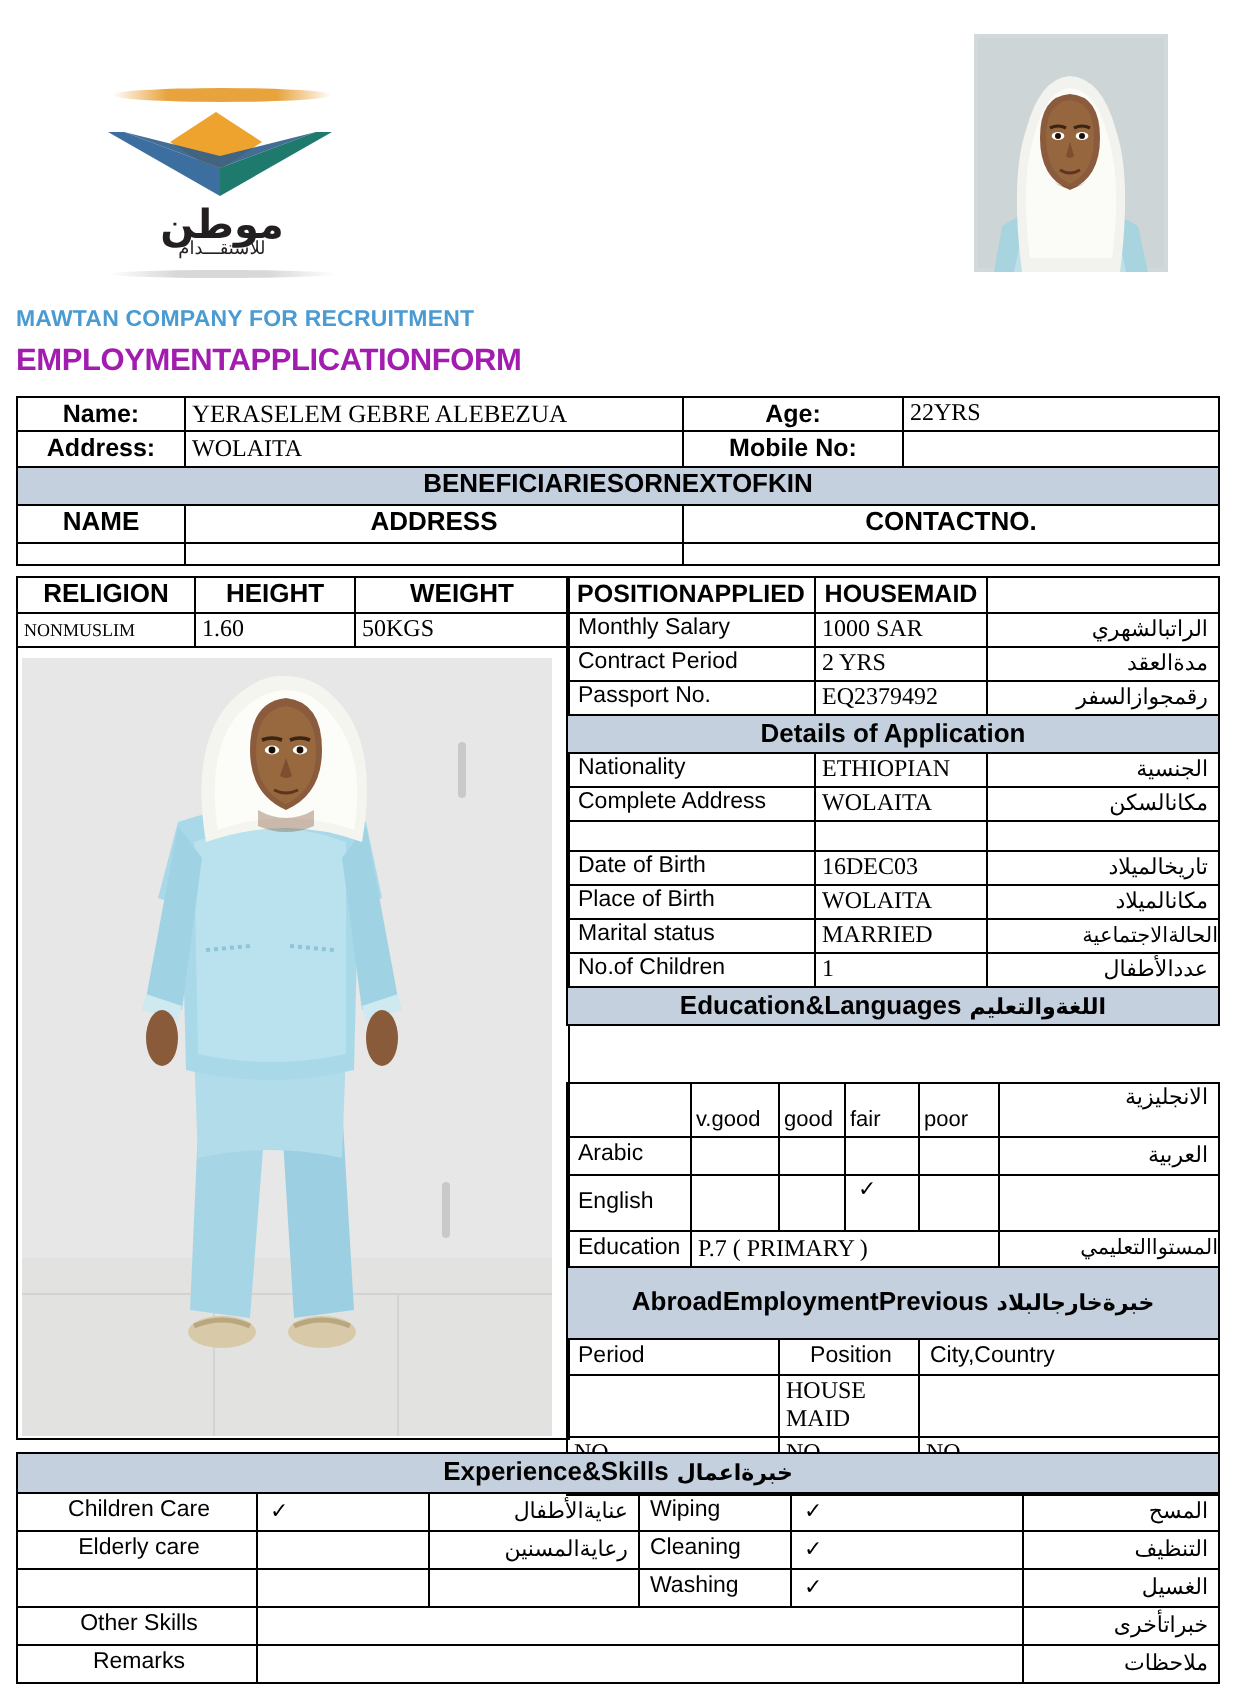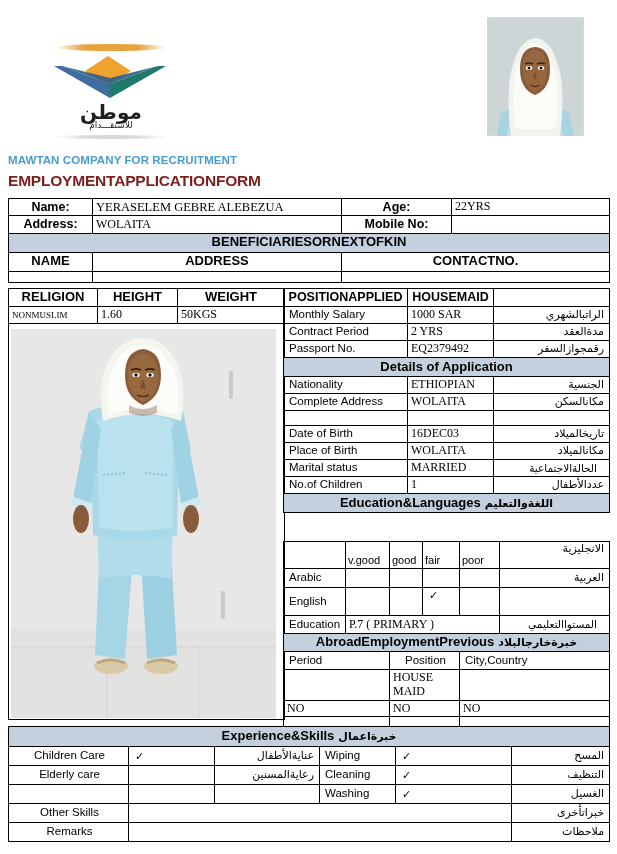--- a/index.html
+++ b/index.html
@@ -86,21 +86,21 @@
     position: absolute;
     left: 8px; top: 154px;
     font-size: 11.5px; font-weight: 700;
     color: #4a9bd1;
     letter-spacing: 0.1px;
   }
   .form-title {
     position: absolute;
     left: 8px; top: 172px;
     font-size: 15.5px; font-weight: 700;
-    color: #7f1d1d;
+    color: #a21caf;
     letter-spacing: -0.2px;
   }
 
   
   table {
     border-collapse: collapse;
     table-layout: fixed;
   }
   td {
     border: 1px solid #000;
@@ -124,21 +124,21 @@
     direction: rtl;
     text-align: right;
     font-family: "DejaVu Sans", sans-serif;
     font-size: 11px;
     padding-right: 5px;
   }
   .ar-sm {
     direction: rtl; text-align: right;
     font-family: "DejaVu Sans", sans-serif;
     font-size: 10.5px;
-    padding-right: 12px;
+    padding-right: 0;
   }
   .plain { font-size: 11.5px; text-align: left; padding-left: 5px; }
   .chk { font-size: 11px; text-align: left; padding-left: 6px; }
   .rate { font-size: 11px; text-align: left; padding-left: 2px; }
 
   
   #t-top { position: absolute; left: 8px; top: 198px; width: 601px; }
 
   
   #t-left { position: absolute; left: 8px; top: 288px; width: 276px; }
@@ -425,21 +425,21 @@
     <td class="chk"></td>
     <td class="ar"></td>
   </tr>
   <tr>
     <td class="plain" style="height:18px">Education</td>
     <td class="serifval" colspan="4">P.7 ( PRIMARY )</td>
     <td class="ar-sm">المستواالتعليمي</td>
   </tr>
 
   <tr>
-    <td class="band" colspan="6" style="height:18px;padding:0">
+    <td class="band" colspan="6" style="height:36px;padding:0">
       <span>AbroadEmploymentPrevious</span><span class="ar" style="font-size:11px;padding:0 0 0 4px">خبرةخارجالبلاد</span>
     </td>
   </tr>
   <tr>
     <td class="plain" colspan="2" style="height:18px">Period</td>
     <td class="plain" colspan="2" style="text-align:center">Position</td>
     <td class="plain" colspan="2" style="text-align:left">City,Country</td>
   </tr>
   <tr>
     <td colspan="2" style="height:14px" class="serifval"></td>

